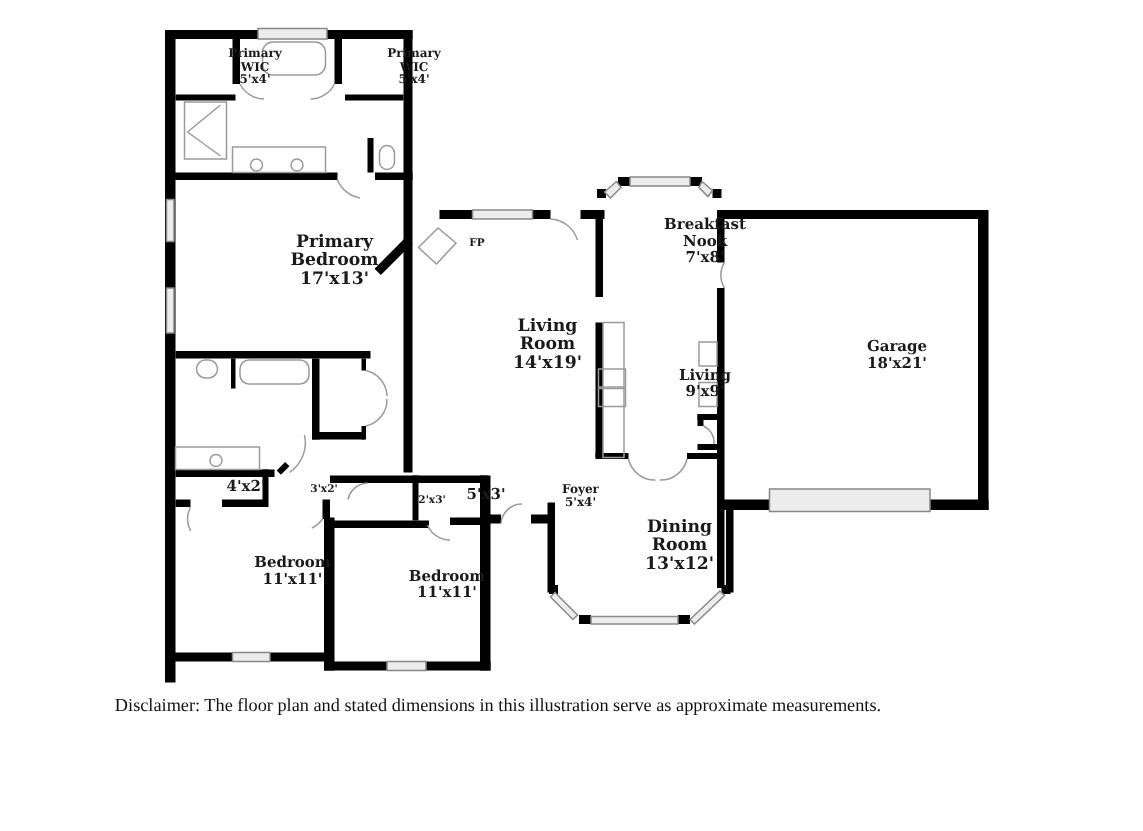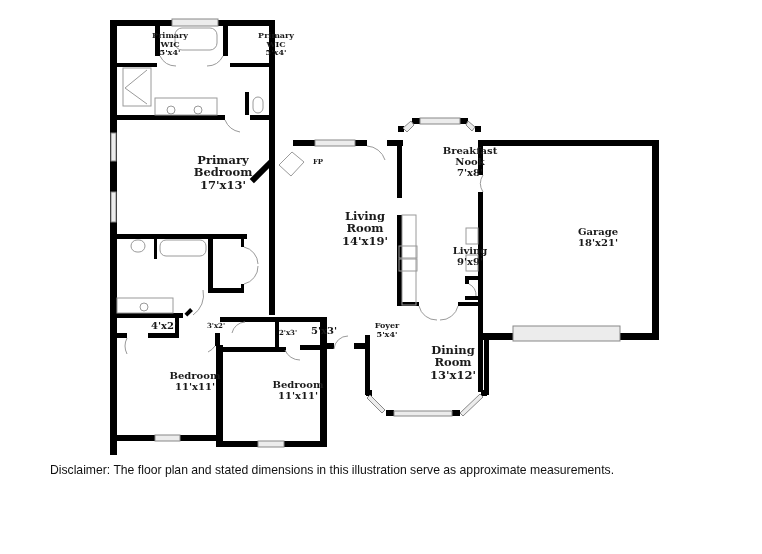--- a/index.html
+++ b/index.html
@@ -5,21 +5,21 @@
   html, body { margin:0; padding:0; background:#ffffff; }
   body { width:762px; height:554px; position:relative; overflow:hidden; font-family:"DejaVu Serif", serif; }
   #plan { position:absolute; left:0; top:0; }
   .room-label { position:absolute; text-align:center; font-family:"DejaVu Serif", serif; font-weight:bold; color:#1a1a1a; line-height:1.08; white-space:nowrap; transform:translate(-50%,-50%);margin-left:28px; }
   .room-label .nm { display:block; }
   .room-label .dm { display:block; }
   .lg { font-size:11.5px; }
   .md { font-size:10px; }
   .sm { font-size:8px; }
   .xs { font-size:7px; }
-  #disclaimer { position:absolute; left:0; width:664px; top:462px; text-align:center; font-family:Liberation Sans, sans-serif; font-size:12.2px; color:#111; line-height:17px; }
+  #disclaimer { position:absolute; left:0; width:664px; top:462px; text-align:center; font-family:Liberation Serif, serif; font-size:12.2px; color:#111; line-height:17px; }
 </style>
 </head>
 <body>
 
 <svg id="plan" width="762" height="554" viewBox="0 0 762 554" xmlns="http://www.w3.org/2000/svg">
   <g fill="#000">
 
     <rect x="110" y="20" width="7" height="435"></rect>
     <rect x="110" y="20" width="62" height="6"></rect>
     <rect x="218" y="20" width="57" height="6"></rect>

